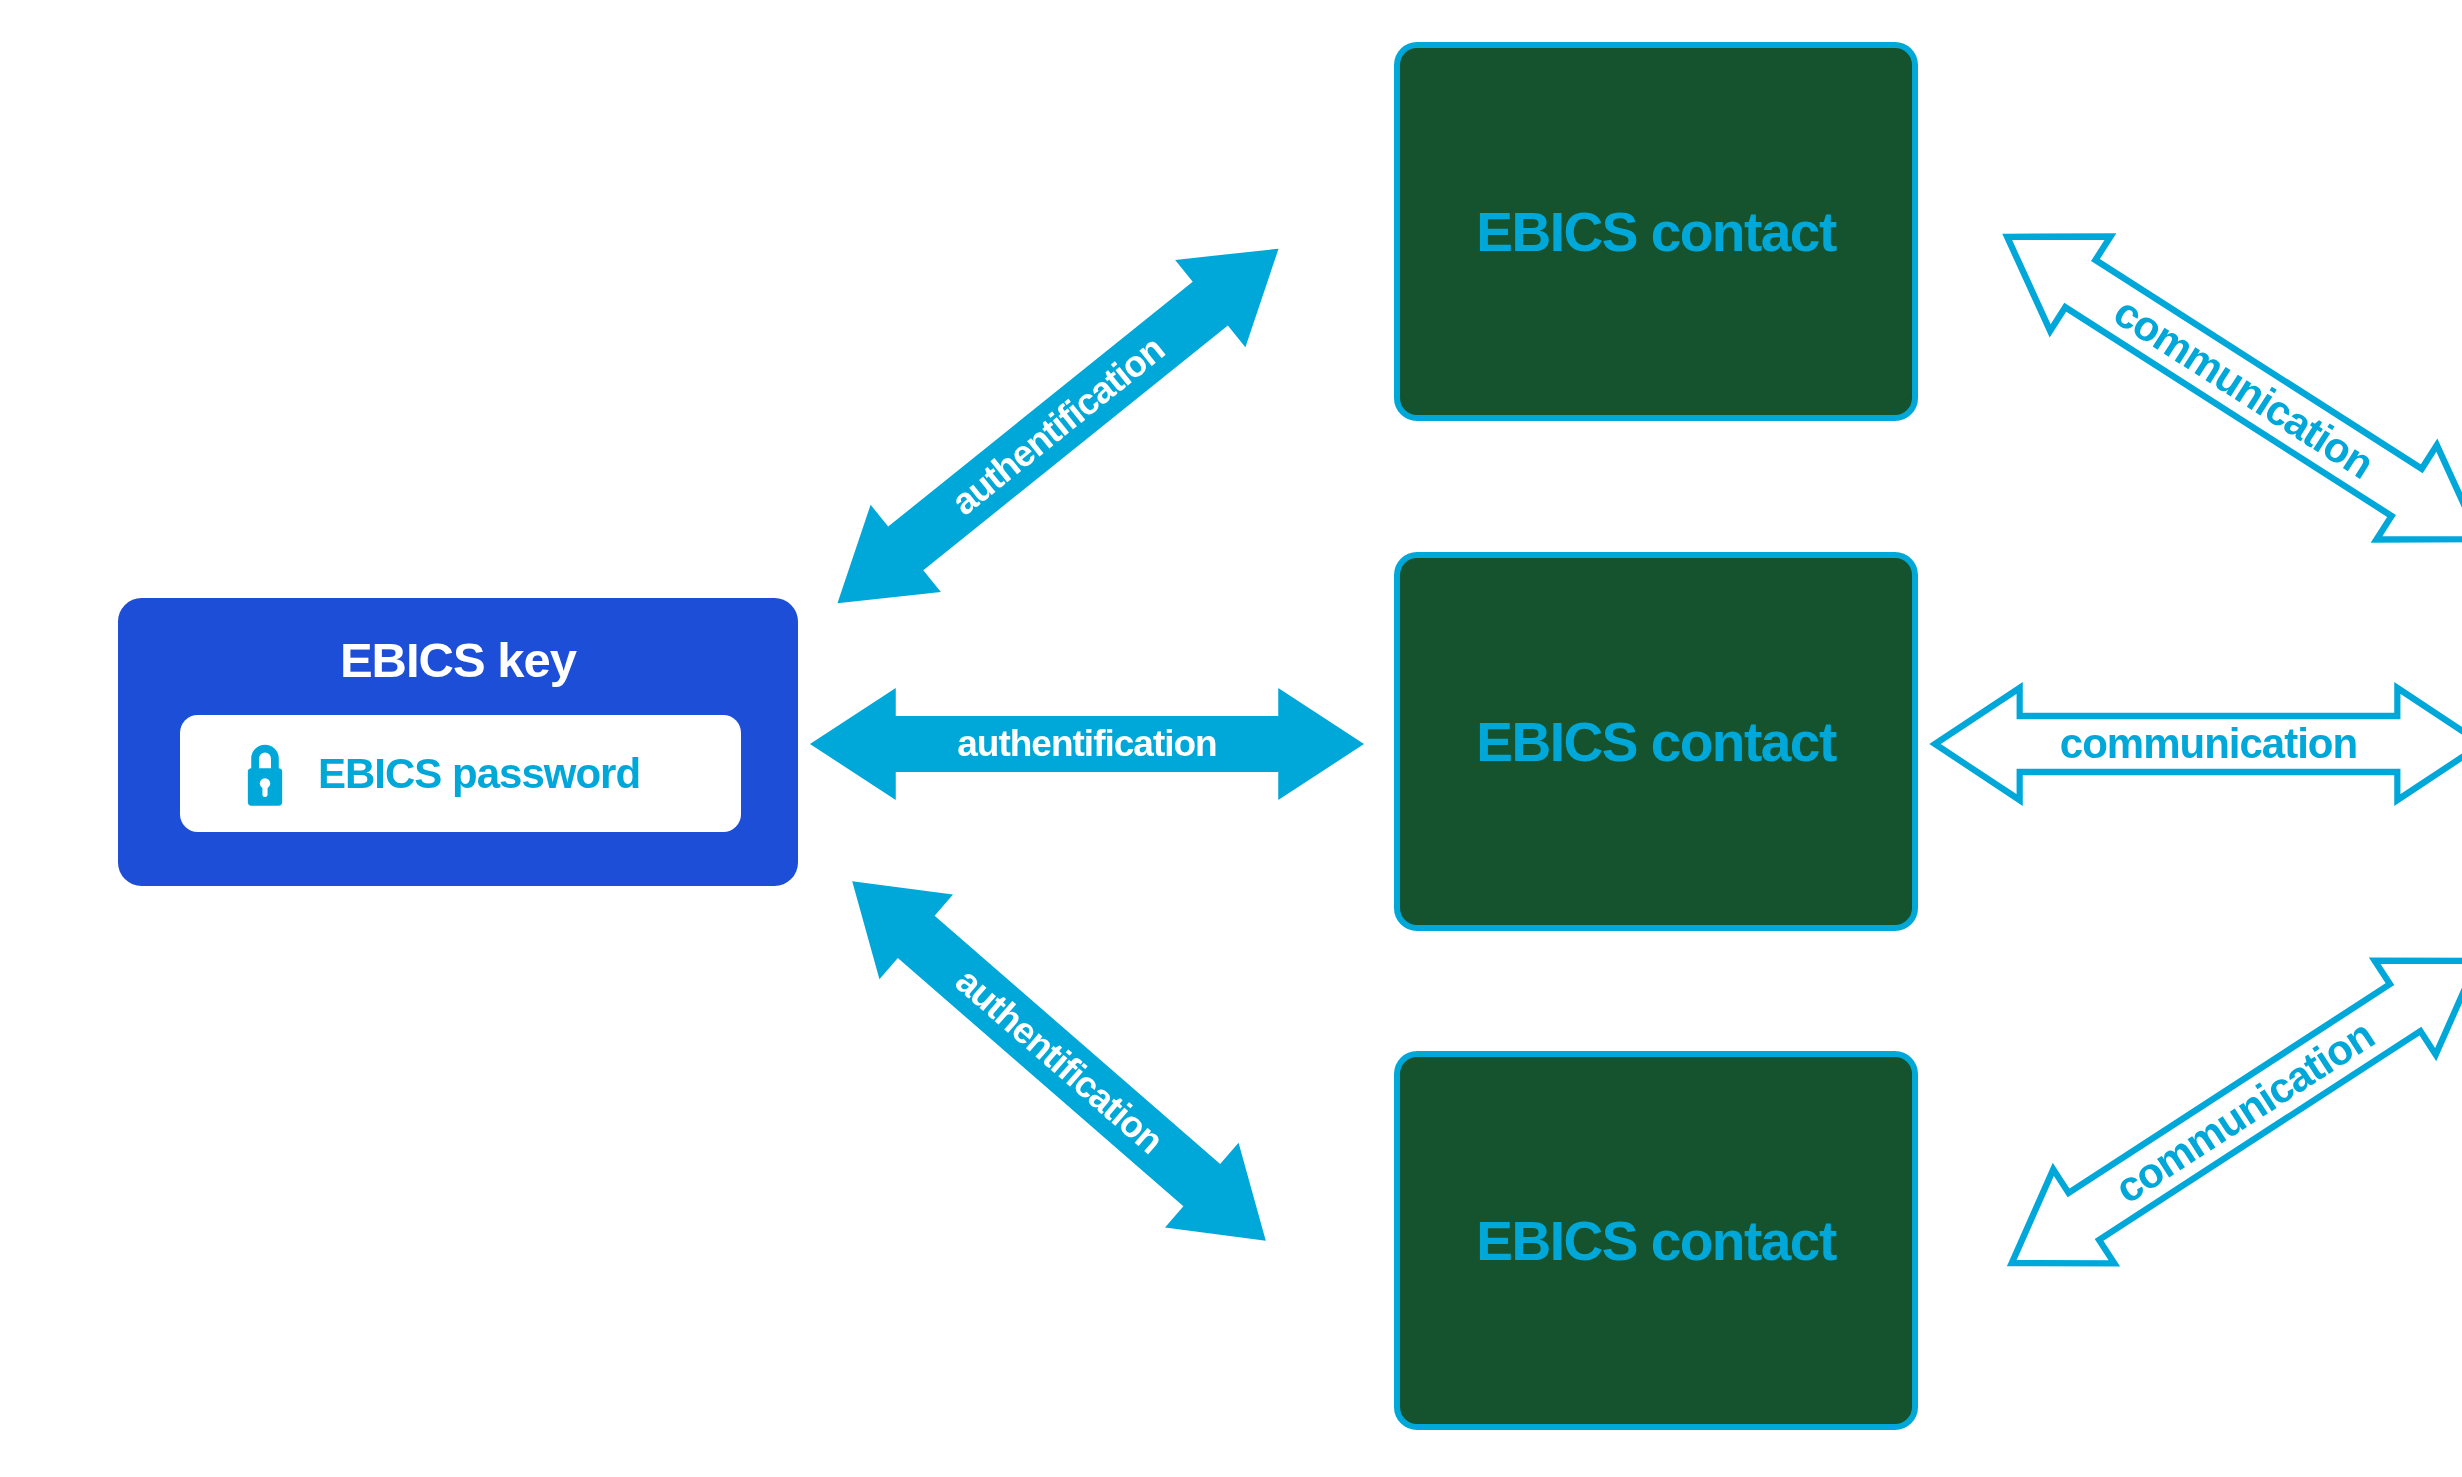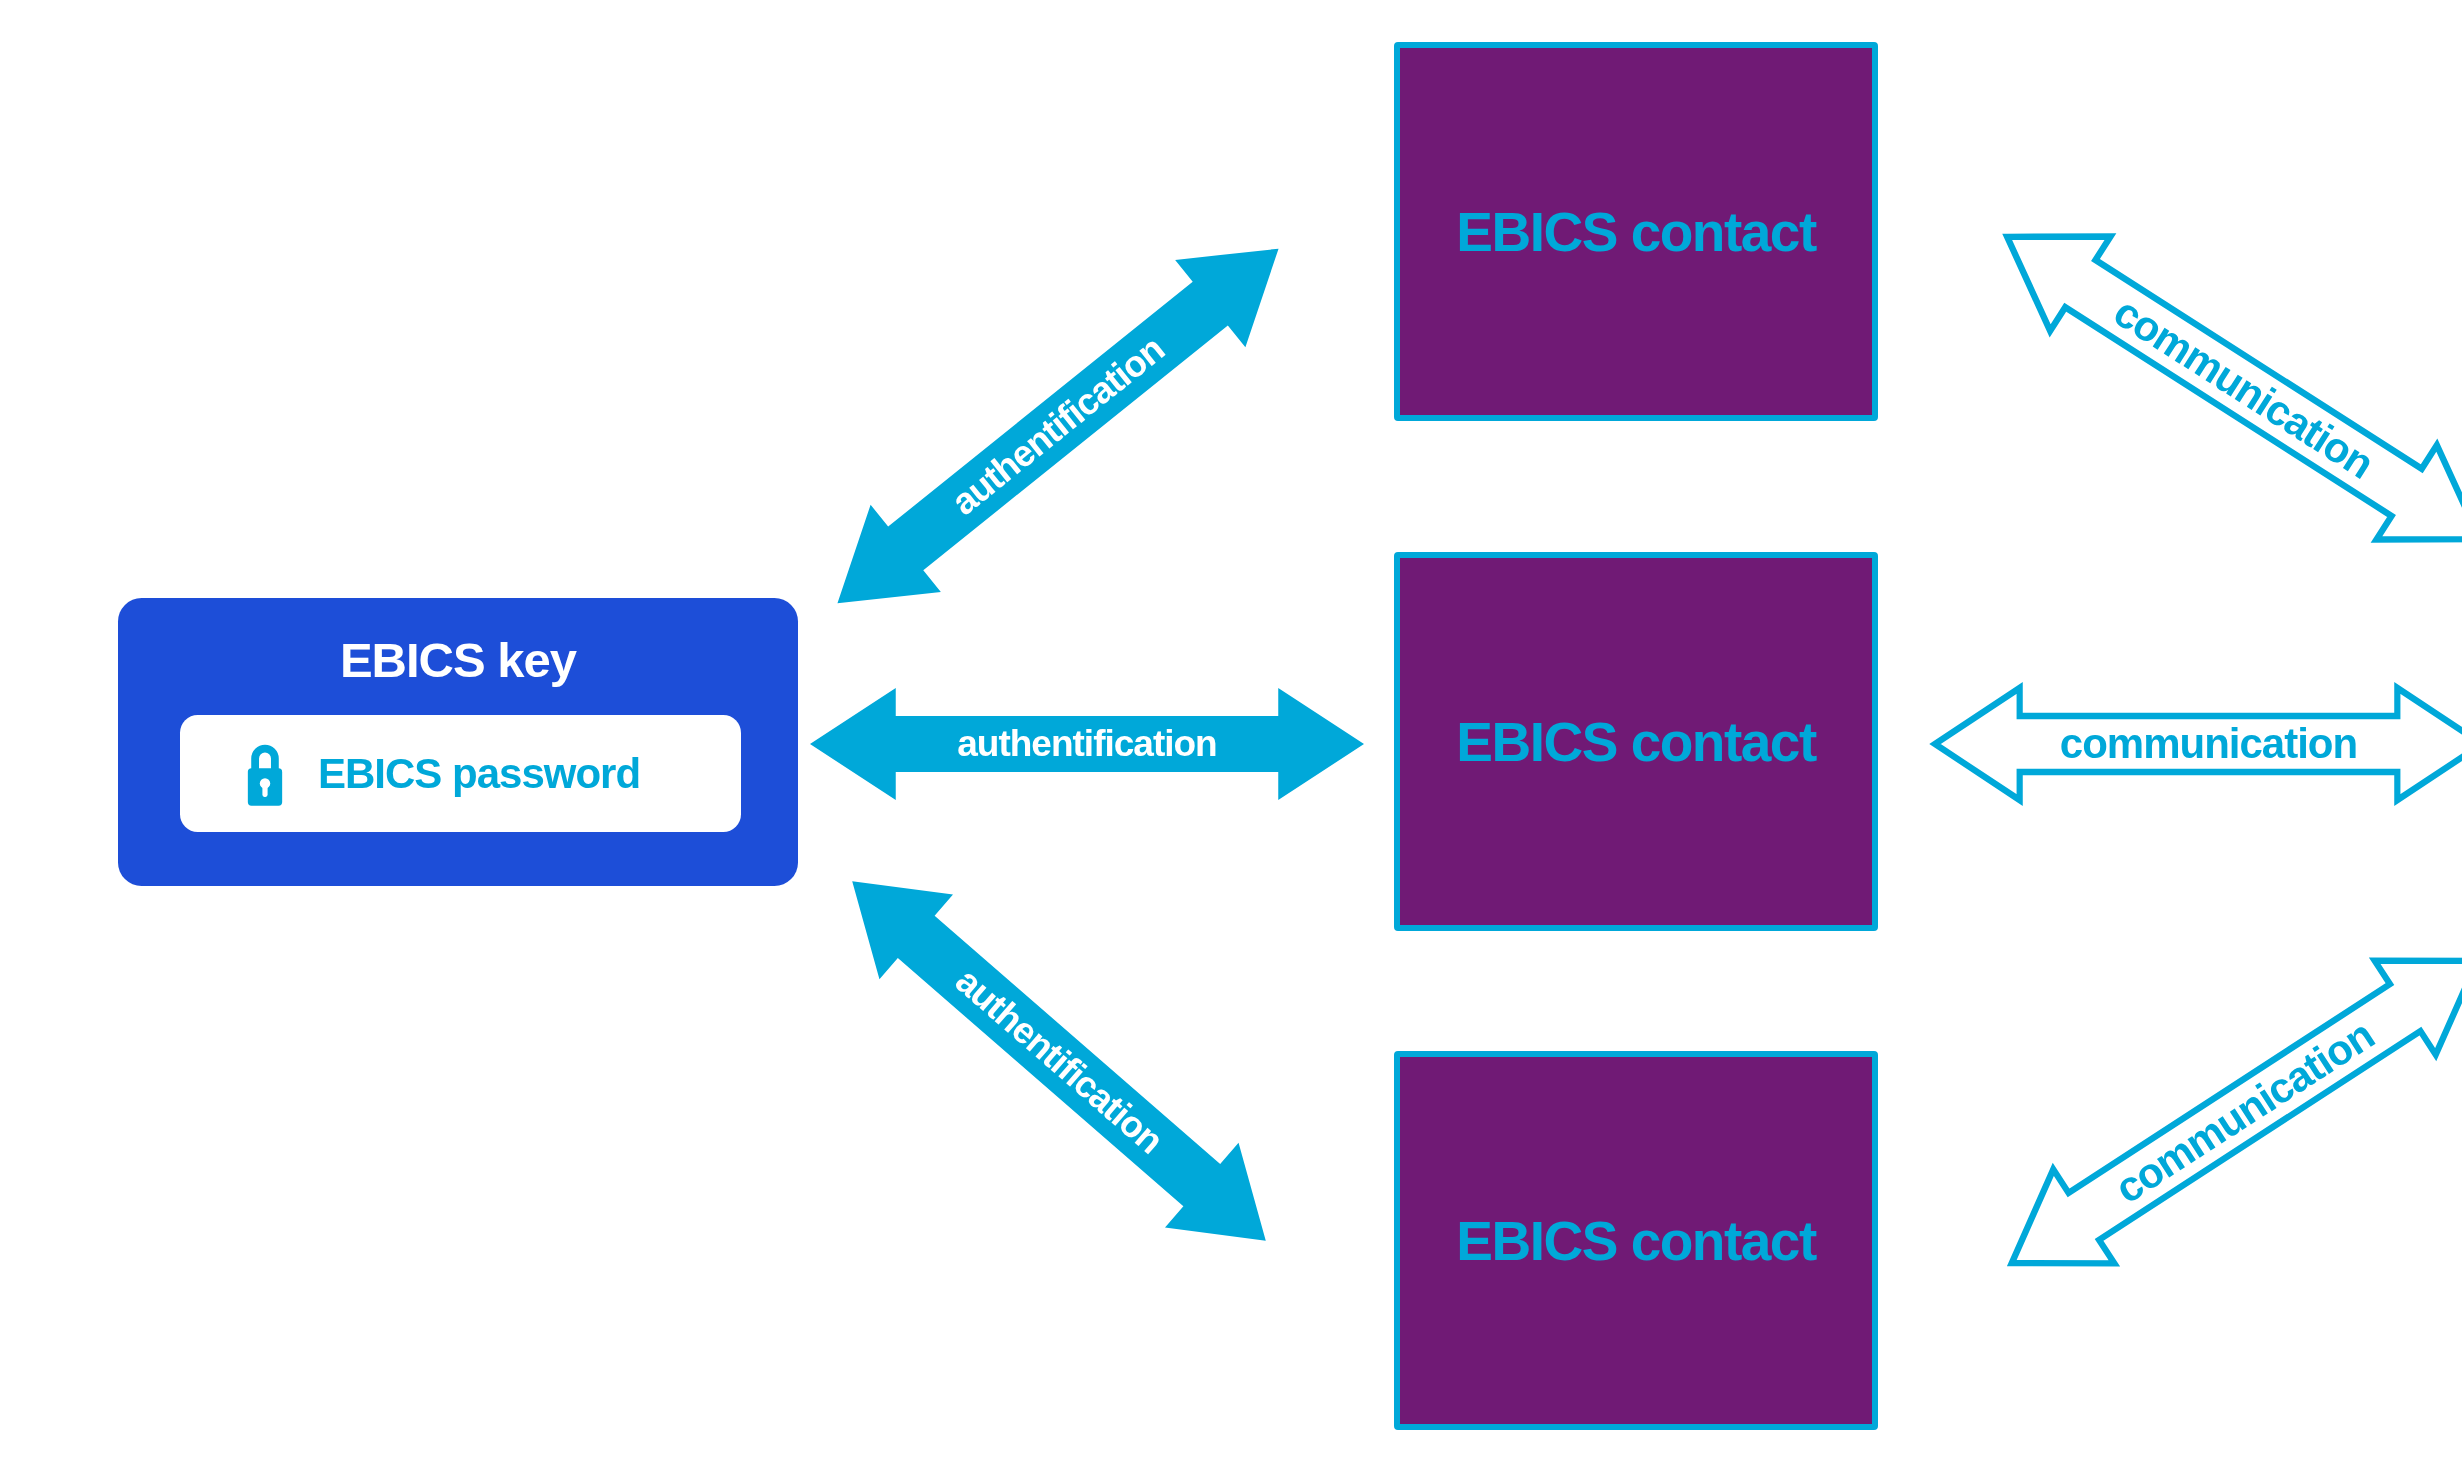--- a/index.html
+++ b/index.html
@@ -55,24 +55,24 @@
     color: #00a8d9;
     font-size: 42px;
     font-weight: bold;
     letter-spacing: -1px;
     white-space: nowrap;
   }
   
   .contact-box {
     position: absolute;
     left: 1394px;
-    width: 484px; height: 379px;
-    background: #701a75;
+    width: 524px; height: 379px;
+    background: #14532d;
     border: 6.4px solid #00a8d9;
-    border-radius: 4px;
+    border-radius: 23px;
     box-sizing: border-box;
     display: flex;
     align-items: center;
     justify-content: center;
   }
   .contact-box.c0 { top: 42px; }
   .contact-box.c1 { top: 552px; }
   .contact-box.c2 { top: 1051px; }
   .contact-label {
     color: #00a8d9;

